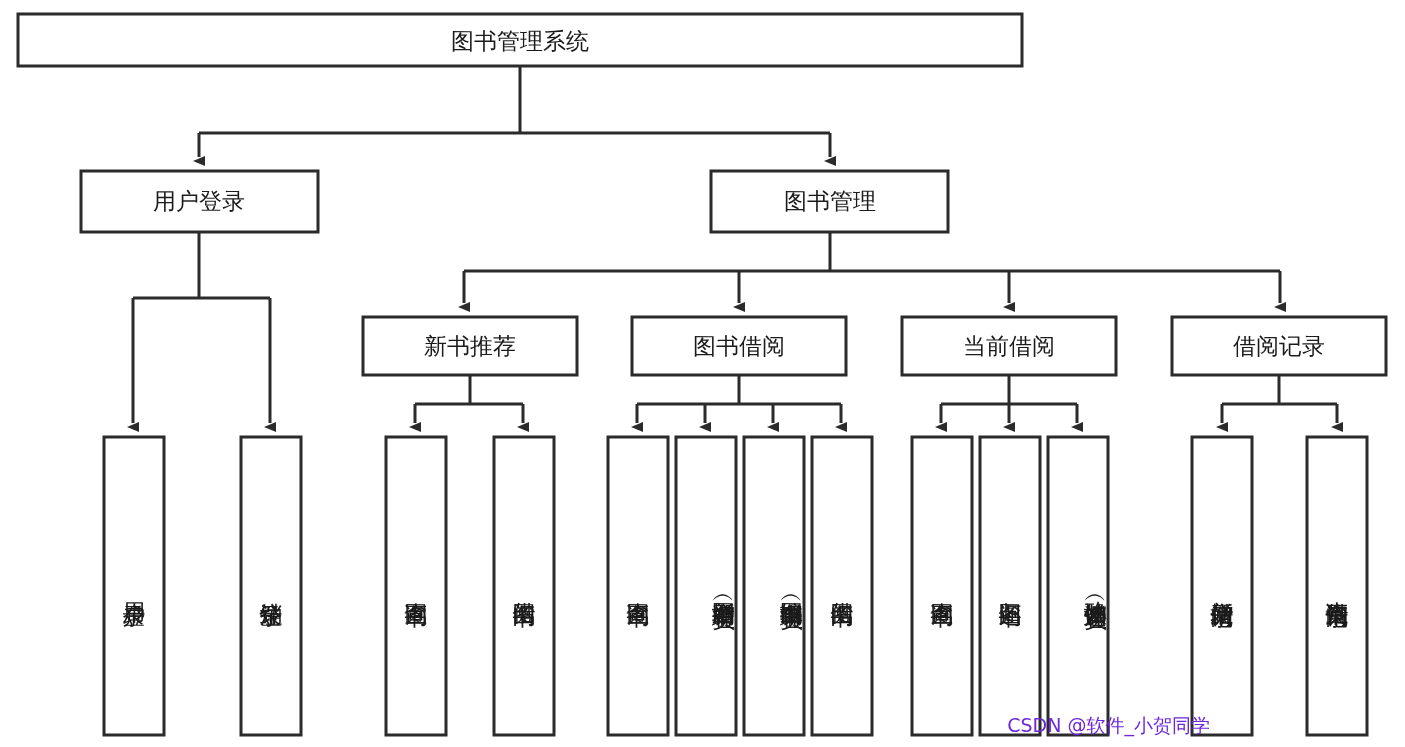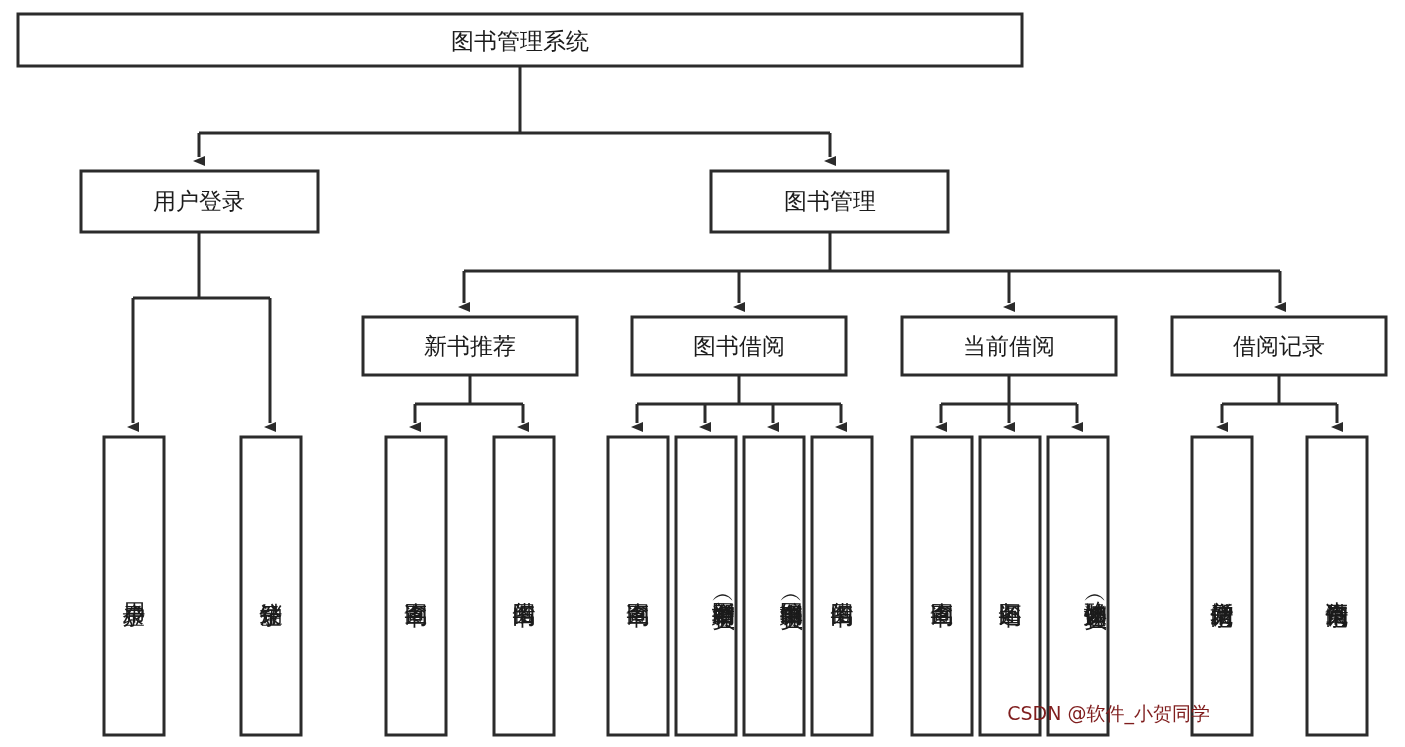--- a/index.html
+++ b/index.html
@@ -63,24 +63,24 @@
     align-items: flex-start;
     justify-content: center;
     pointer-events: none;
   }
   .vlabel.center {
     align-items: center;
   }
   .watermark {
     position: absolute;
     right: 8px;
-    bottom: 20px;
+    bottom: 8px;
     font-family: "DejaVu Sans", "Liberation Sans", sans-serif;
     font-size: 19px;
-    color: #7f1d1d;
+    color: #6d28d9;
     white-space: nowrap;
     pointer-events: none;
     text-align: right;
   }
 </style>
 </head>
 <body>
 
 <div id="diagram-root">
 

